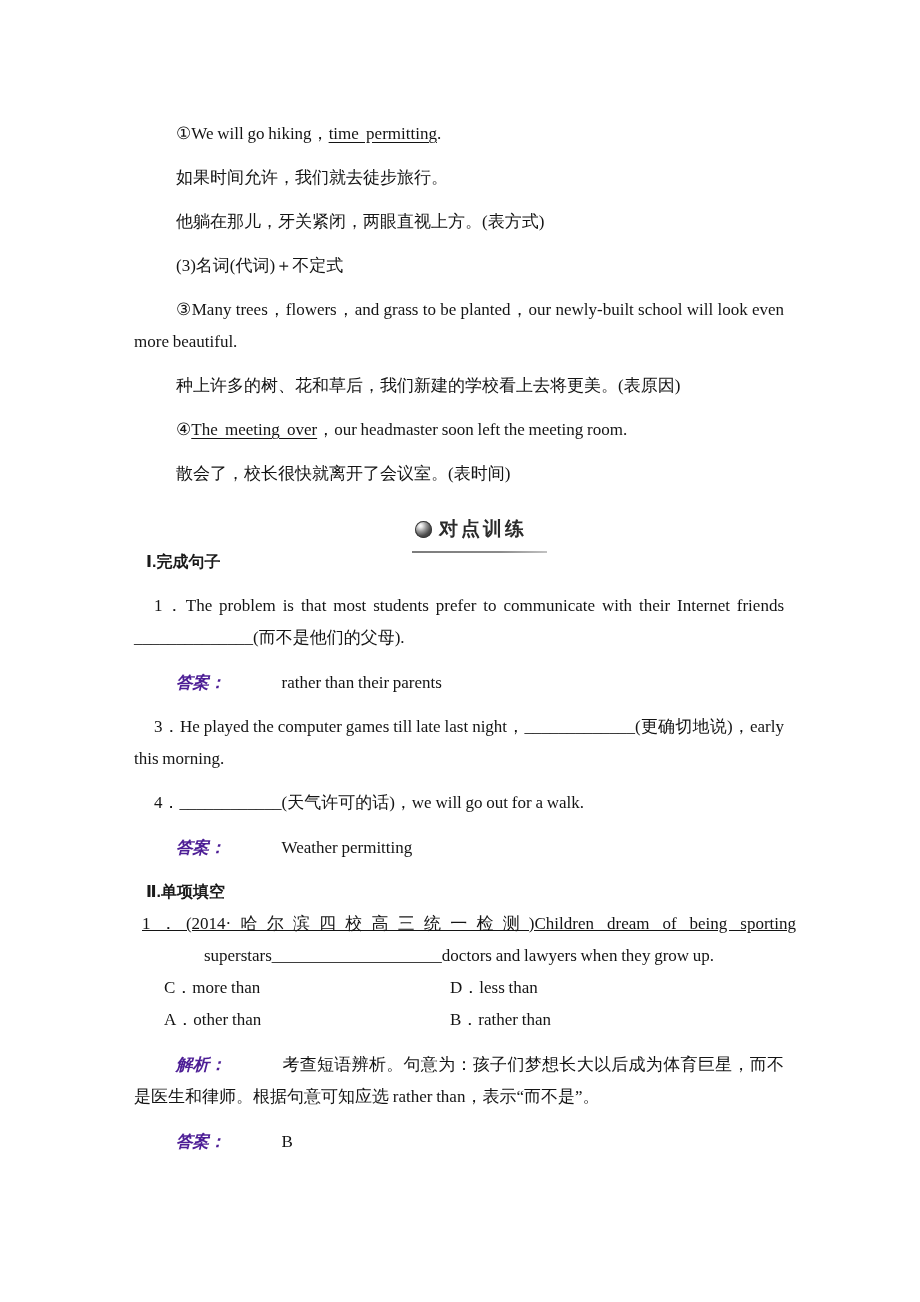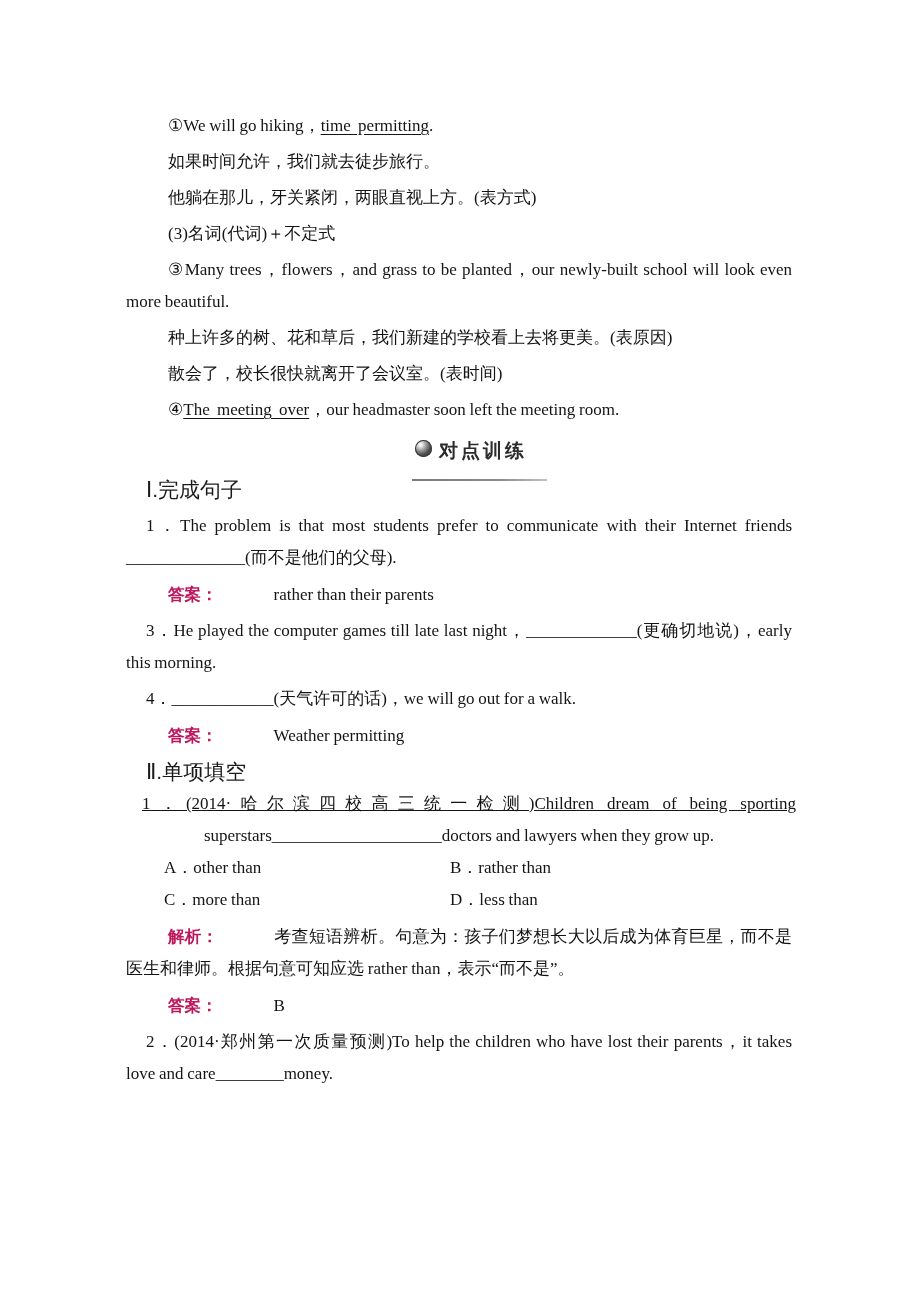--- a/index.html
+++ b/index.html
@@ -9,42 +9,43 @@
     font-family:"Liberation Serif","DejaVu Serif",serif;
     font-size:17px;
     color:#141414;
     word-spacing:-0.5px;
     overflow:hidden;
   }
   .content{
     padding:106px 124px 0 122px;
   }
   .para{
-    margin:4px;
+    margin:12px;
     line-height:32px;
     text-align:justify;
     text-indent:42px;
   }
   .para.q{ text-indent:20px; }
   .heading{
     margin:0;
     line-height:32px;
     text-indent:24px;
     font-family:"Liberation Sans","DejaVu Sans",sans-serif;
-    font-weight:normal;
-    font-size:21px;
+    font-weight:bold;
+    font-size:16px;
     color:#1a1a1a;
     text-align:left;
   }
   .label{
     font-family:"Liberation Sans","DejaVu Sans",sans-serif;
     font-weight:bold;
     font-size:16.5px;
-    color:#be185d;
+    color:#4c1d95;
     margin-right:56px;
+    font-style:italic;
   }
   .u{
     text-decoration:underline;
     text-underline-offset:3px;
     word-spacing:3px;
   }
   .forced-line{
     margin:0;
     line-height:32px;
     height:32px;
@@ -67,21 +68,21 @@
   .badge-row{
     height:44px;
     box-sizing:border-box;
     padding-top:10px;
     display:flex;
     justify-content:center;
   }
   .badge{
     position:relative;
     display:flex;
-    align-items:flex-start;
+    align-items:center;
     gap:7px;
     transform:translateX(12px);
   }
   .badge-icon{
     width:17px;height:17px;
     border-radius:50%;
     background:radial-gradient(circle at 32% 28%, #ffffff 0%, #e2e2e2 13%, #9a9a9a 34%, #4d4d4d 60%, #262626 100%);
     box-shadow:inset 0 0 0 1px #3a3a3a;
   }
   .badge-label{
@@ -105,22 +106,22 @@
 <body>
 
 <div class="content">
 
   <p class="para"><span>①We will go hiking，</span><span class="u">time permitting</span><span>.</span></p>
   <p class="para">如果时间允许，我们就去徒步旅行。</p>
   <p class="para">他躺在那儿，牙关紧闭，两眼直视上方。(表方式)</p>
   <p class="para">(3)名词(代词)＋不定式</p>
   <p class="para">③Many trees，flowers，and grass to be planted，our newly-built school will look even more beautiful.</p>
   <p class="para">种上许多的树、花和草后，我们新建的学校看上去将更美。(表原因)</p>
+  <p class="para"><span>④</span><span class="u">The meeting over</span><span>，our headmaster soon left the meeting room.</span></p>
   <p class="para">散会了，校长很快就离开了会议室。(表时间)</p>
-  <p class="para"><span>④</span><span class="u">The meeting over</span><span>，our headmaster soon left the meeting room.</span></p>
 
   <div class="badge-row">
     <div class="badge">
       <span class="badge-icon"></span>
       <span class="badge-label">对点训练</span>
       <span class="badge-underline"></span>
     </div>
   </div>
 
   <p class="heading">Ⅰ.完成句子</p>
@@ -133,26 +134,25 @@
 
   <p class="para q"><span>4．</span><span>____________</span><span>(天气许可的话)，we will go out for a walk.</span></p>
   <p class="para"><span class="label">答案：</span><span>Weather permitting</span></p>
 
   <p class="heading">Ⅱ.单项填空</p>
 
   <div class="forced-line spread">1．(2014·哈尔滨四校高三统一检测)Children dream of being sporting</div>
   <div class="forced-line"><span>superstars</span><span>____________________</span><span>doctors and lawyers when they grow up.</span></div>
 
   <div class="options">
+    <span class="opt-left">C．more than</span>
+    <span>D．less than</span>
+  </div>
+  <div class="options">
     <span class="opt-left">A．other than</span>
     <span>B．rather than</span>
-  </div>
-  <div class="options">
-    <span class="opt-left">C．more than</span>
-    <span>D．less than</span>
   </div>
 
   <p class="para"><span class="label">解析：</span><span>考查短语辨析。句意为：孩子们梦想长大以后成为体育巨星，而不是医生和律师。根据句意可知应选 rather than，表示“而不是”。</span></p>
   <p class="para"><span class="label">答案：</span><span>B</span></p>
 
-  <p class="para q"><span>2．(2014·郑州第一次质量预测)To help the children who have lost their parents，it takes love and care</span><span>________</span><span>money.</span></p>
 
 </div>
 
 </body></html>

